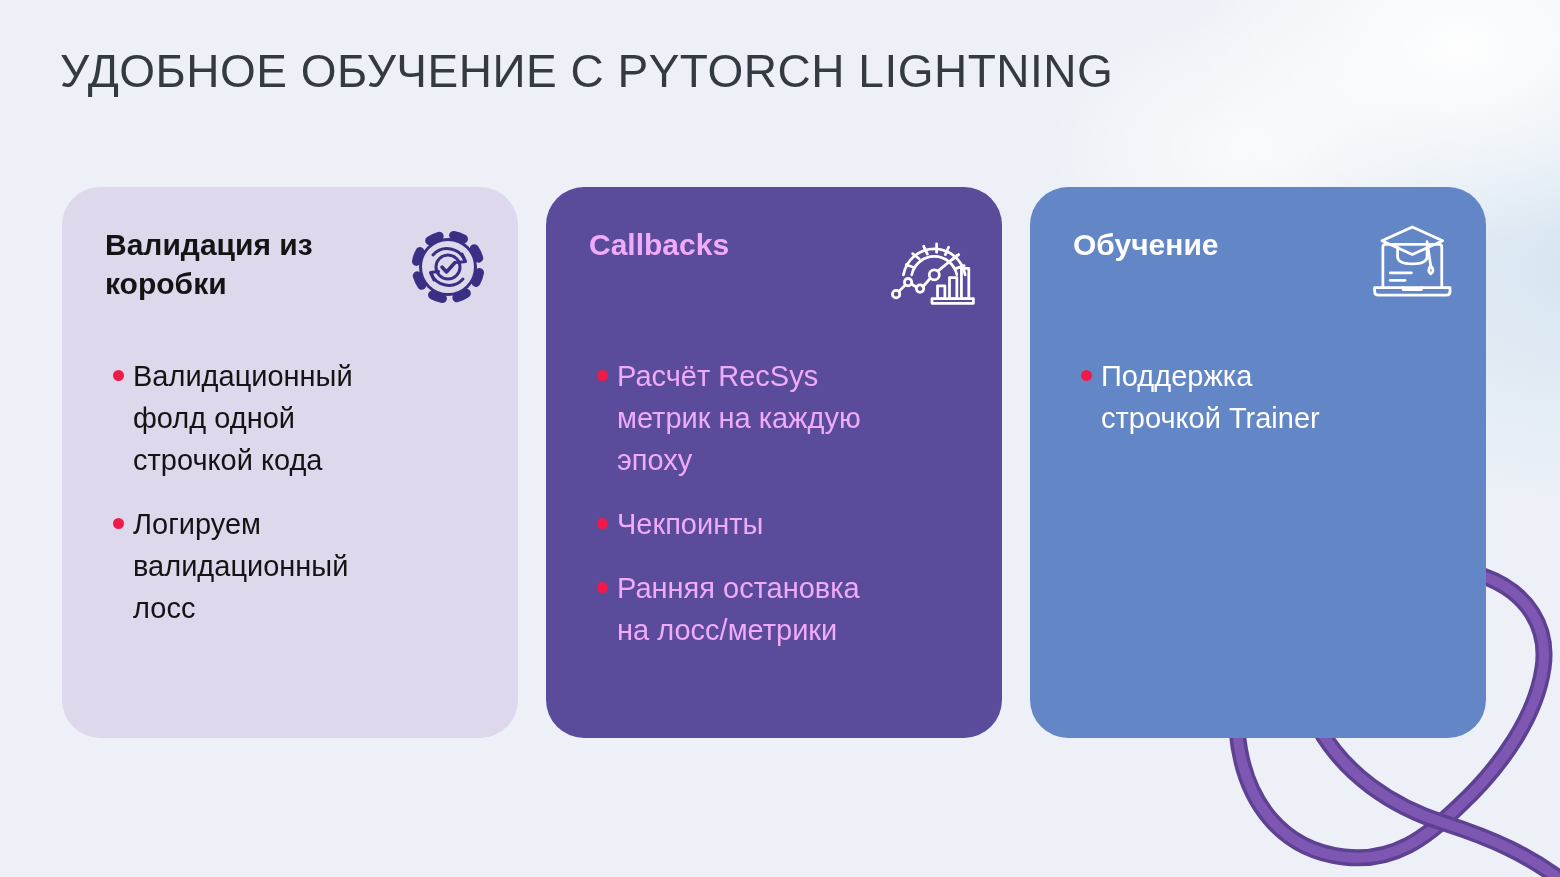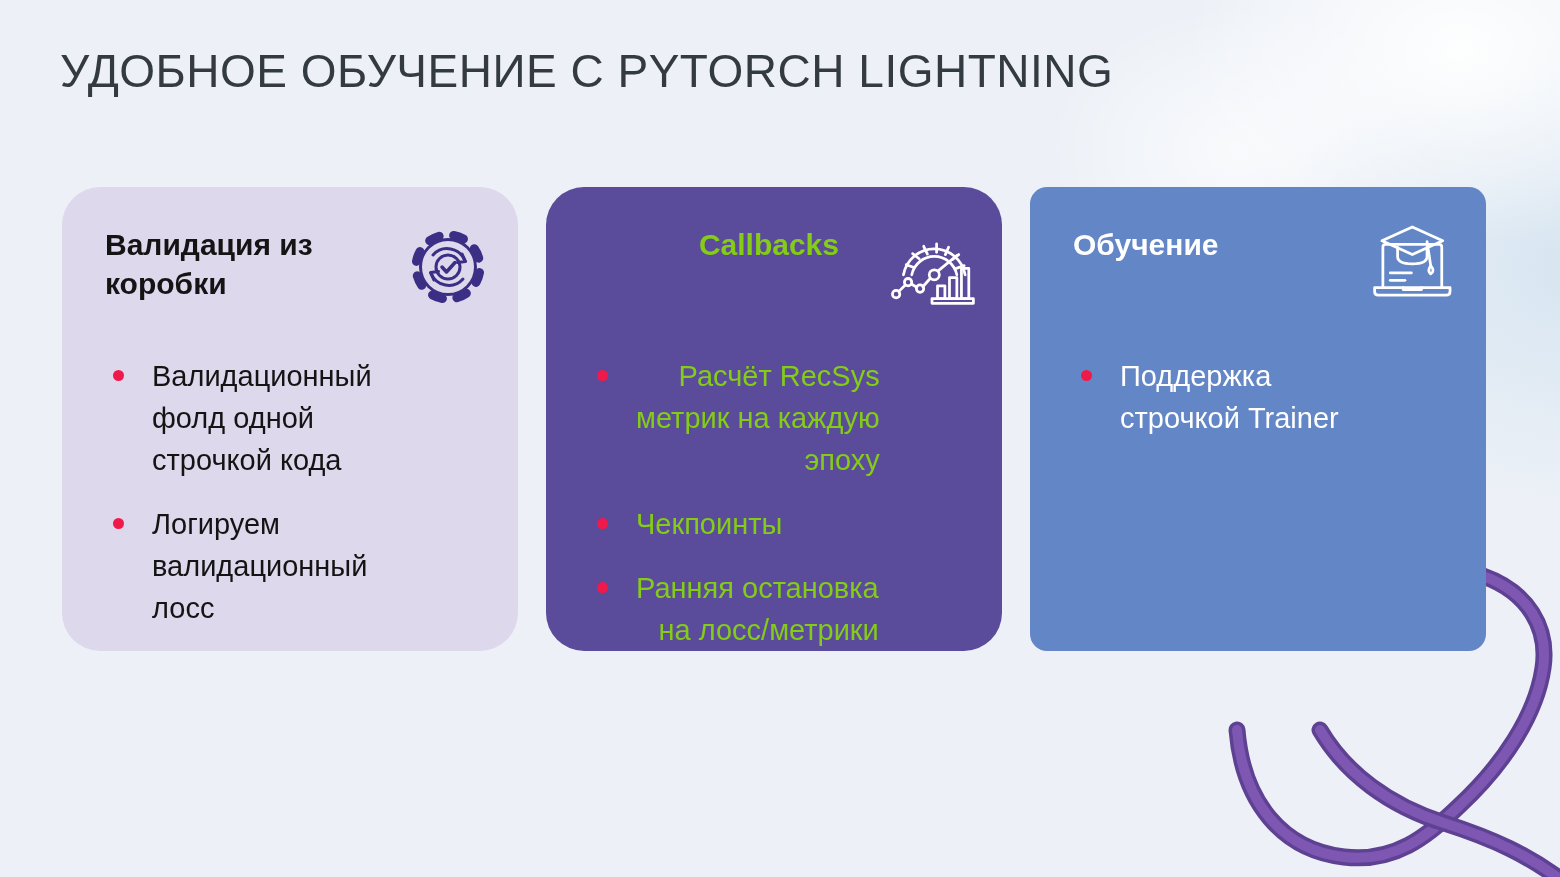--- a/index.html
+++ b/index.html
@@ -31,28 +31,28 @@
   .cable-svg {
     position: absolute;
     left: 0; top: 0;
     width: 1560px; height: 877px;
     z-index: 1;
   }
   .card {
     position: absolute;
     top: 187px;
     width: 456px;
-    height: 464px;
+    height: 551px;
     border-radius: 38px;
     z-index: 2;
     box-sizing: border-box;
   }
   .card-1 { left: 62px;  background: #ddd8ec; color: #141414; }
-  .card-2 { left: 546px; background: #5b4b9b; color: #84cc16; text-align: right; }
-  .card-3 { left: 1030px; background: #6386c6; color: #ffffff; border-radius: 17px; }
+  .card-2 { left: 546px; background: #5b4b9b; color: #f0abfc; }
+  .card-3 { left: 1030px; background: #6386c6; color: #ffffff; }
   .card-title {
     position: absolute;
     left: 43px;
     top: 38px;
     width: 250px;
     font-size: 30px;
     font-weight: bold;
     line-height: 39px;
   }
   .card-icon {
@@ -68,21 +68,21 @@
     top: 168px;
     width: 100%;
     margin: 0;
     padding: 0;
     list-style: none;
   }
   .bullet-item {
     display: flex;
     align-items: flex-start;
     padding-left: 51px;
-    gap: 28px;
+    gap: 9px;
   }
   .bullet-item + .bullet-item { margin-top: 22px; }
   .bullet-marker {
     flex: 0 0 11px;
     width: 11px;
     height: 11px;
     margin-top: 15px;
     border-radius: 50%;
     background: #ee1b4a;
   }

